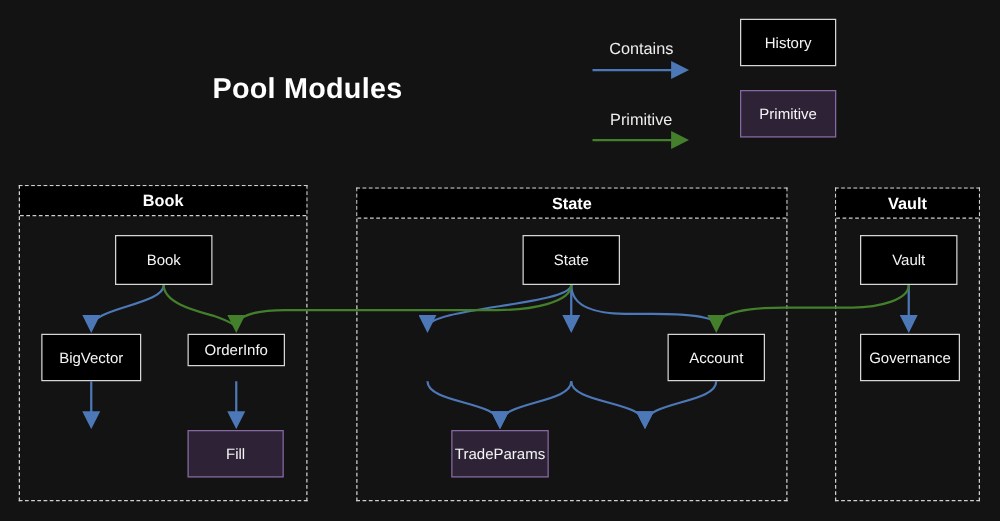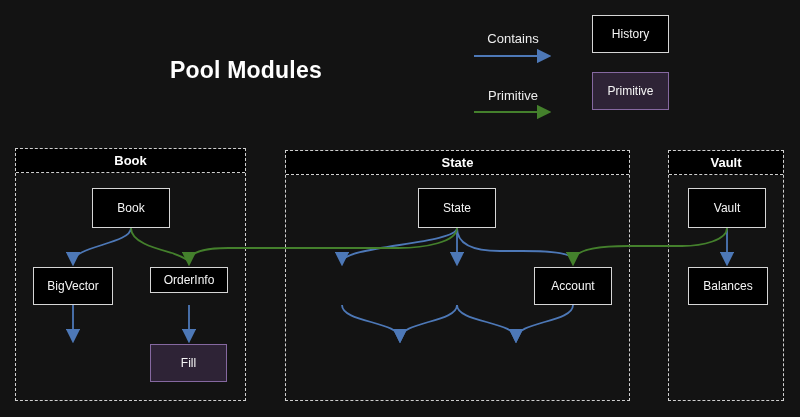--- a/index.html
+++ b/index.html
@@ -103,21 +103,24 @@
   <div class="node primitive" style="left:150px;top:344px;width:77px;height:38px;">
     <span>Fill</span>
   </div>
 
   <div class="node" style="left:418px;top:188px;width:78px;height:40px;">
     <span>State</span>
   </div>
   <div class="node" style="left:534px;top:267px;width:78px;height:38px;">
     <span>Account</span>
   </div>
+  <div class="node primitive" style="left:361px;top:344px;width:78px;height:38px;">
+    <span>TradeParams</span>
+  </div>
 
   <div class="node" style="left:688px;top:188px;width:78px;height:40px;">
     <span>Vault</span>
   </div>
   <div class="node" style="left:688px;top:267px;width:80px;height:38px;">
-    <span>Balances</span>
+    <span>Governance</span>
   </div>
 
 </div>
 
 </body></html>

